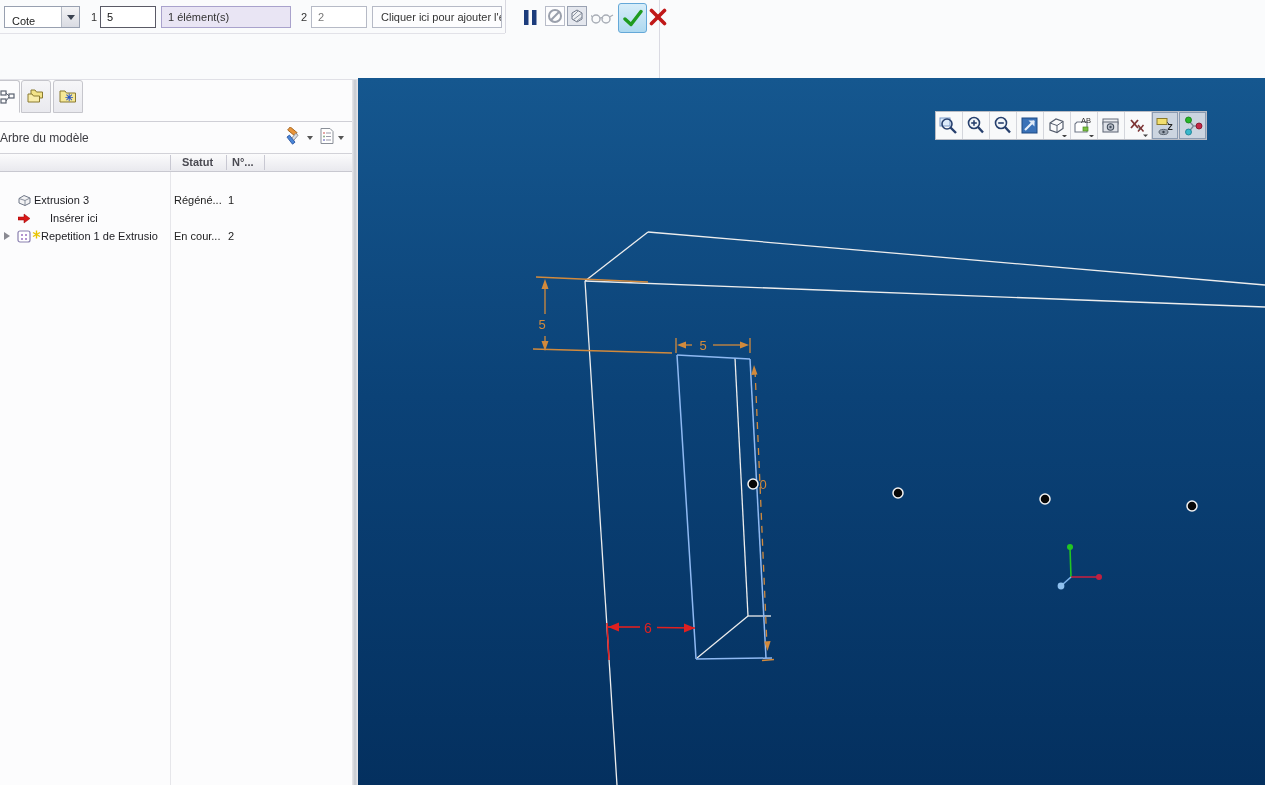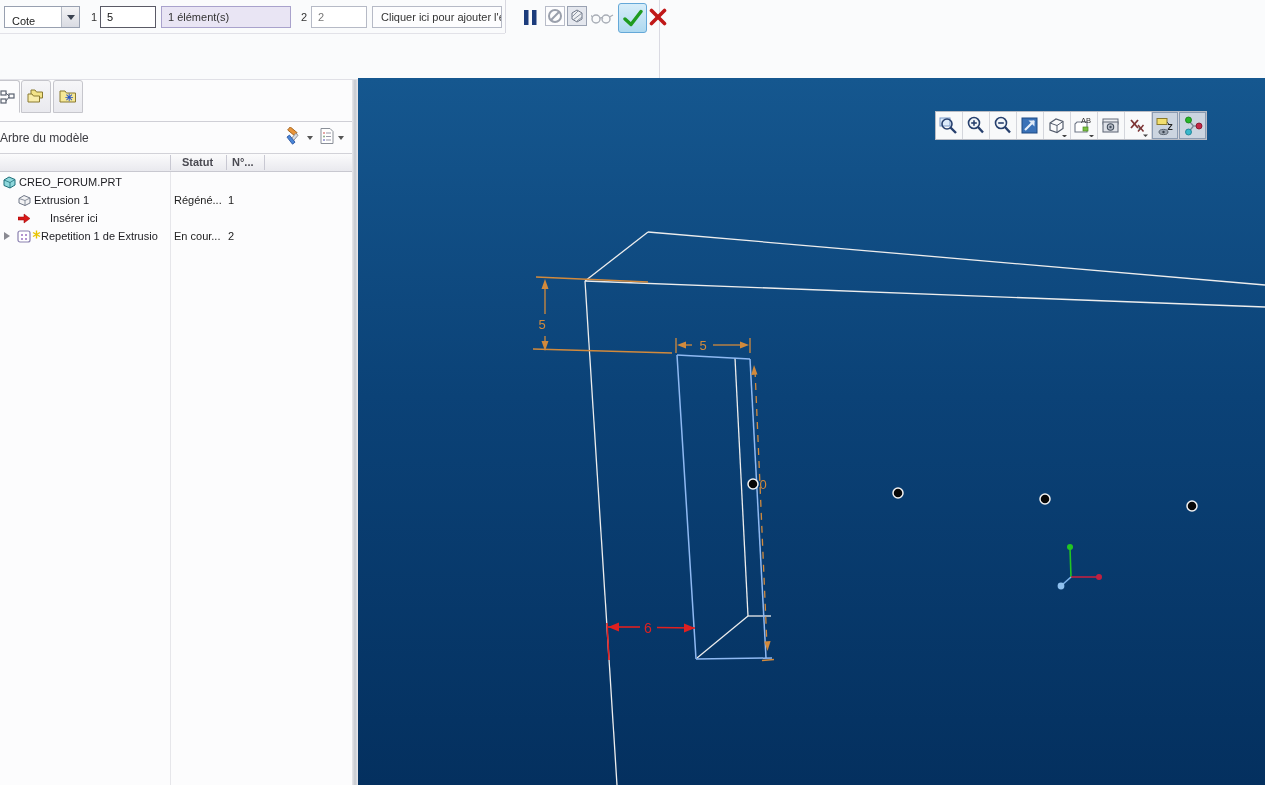--- a/index.html
+++ b/index.html
@@ -192,40 +192,30 @@
 
   <div id="tree-header" class="abs">
     <span class="hdr-sep" style="left:170px;"></span>
     <span class="hdr-cell" style="left:182px;">Statut</span>
     <span class="hdr-sep" style="left:226px;"></span>
     <span class="hdr-cell" style="left:232px;">N°...</span>
     <span class="hdr-sep" style="left:264px;"></span>
   </div>
   <div id="col-divider" class="abs"></div>
 
-  <div class="tree-row" style="top:94px;">
-    <span class="abs" style="left:3px;top:2px;">
-      <svg width="13" height="13">
-          <polygon points="1,4 6,1 12,3.5 12,9 7,12 1,9.5" fill="#8fd8dc" stroke="#1f6f7a" stroke-width="1"></polygon>
-          <polyline points="1,4 7,6.5 12,3.5" fill="none" stroke="#1f6f7a" stroke-width="0.8"></polyline>
-          <line x1="7" y1="6.5" x2="7" y2="12" stroke="#1f6f7a" stroke-width="0.8"></line>
-        </svg>
-    </span>
-    <span class="tr-name" style="left:19px;width:150px;">CREO_FORUM.PRT</span>
-  </div>
 
   <div class="tree-row" style="top:112px;">
     <span class="abs" style="left:18px;top:2px;">
       <svg width="13" height="13">
           <polygon points="1,4.5 6,1.5 12,4 12,9 7,11.5 1,9" fill="#f2f2f4" stroke="#707888" stroke-width="1"></polygon>
           <polyline points="1,4.5 7,6.5 12,4" fill="none" stroke="#707888" stroke-width="0.8"></polyline>
           <line x1="7" y1="6.5" x2="7" y2="11.5" stroke="#707888" stroke-width="0.8"></line>
         </svg>
     </span>
-    <span class="tr-name" style="left:34px;width:134px;">Extrusion 1</span>
+    <span class="tr-name" style="left:34px;width:134px;">Extrusion 3</span>
     <span class="tr-statut">Régéné...</span>
     <span class="tr-num">1</span>
   </div>
 
   <div class="tree-row" style="top:130px;">
     <span class="abs" style="left:18px;top:3px;">
       <svg width="13" height="11">
           <polygon points="0,4 6,4 6,1 12,5.5 6,10 6,7 0,7" fill="#d81818" stroke="#900" stroke-width="0.5"></polygon>
         </svg>
     </span>

